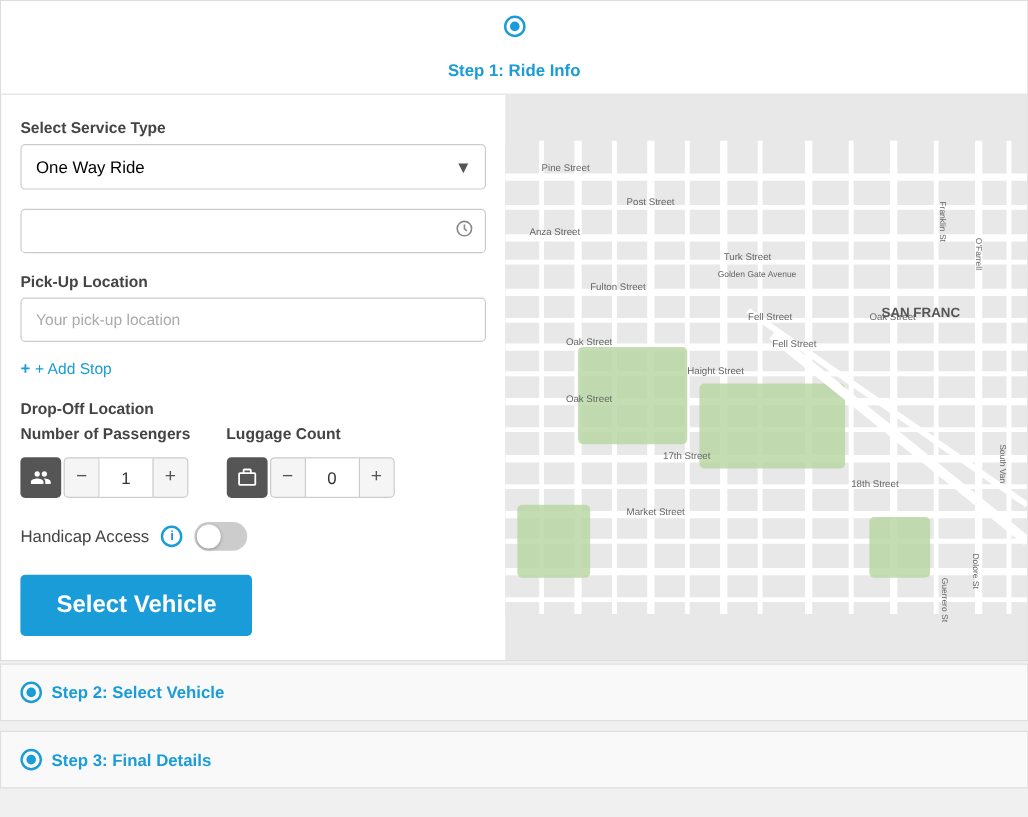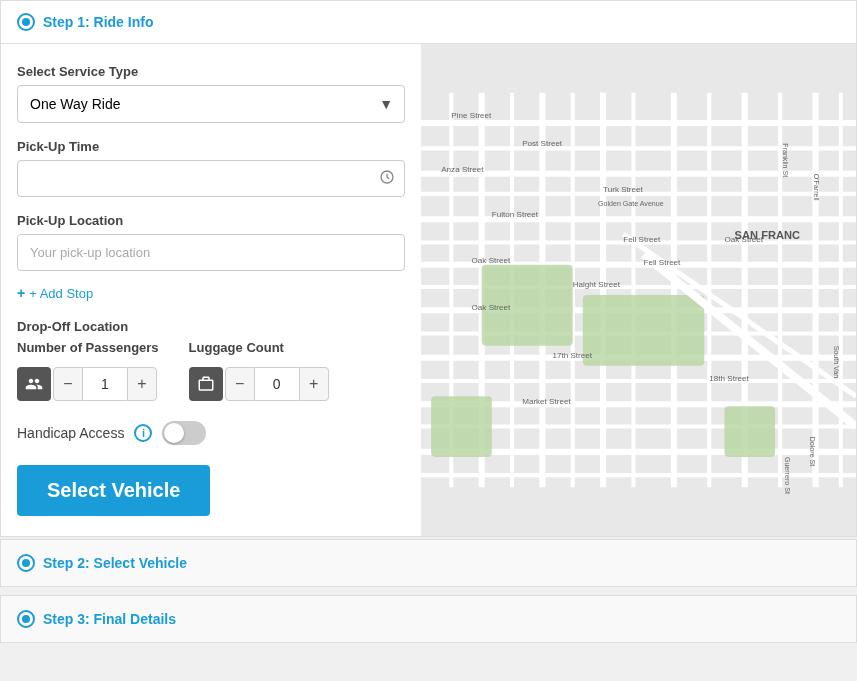--- a/index.html
+++ b/index.html
@@ -4,23 +4,24 @@
   <style>
     * { box-sizing: border-box; margin: 0; padding: 0; }
     body { font-family: Arial, sans-serif; font-size: 14px; background: #f5f5f5; color: #333; }
 
     .page-wrapper { width: 857px; min-height: 681px; background: #f0f0f0; }
 
     .step-header {
       padding: 12px 16px;
       display: flex;
       align-items: center;
-      gap: 8px;
+      gap: 19px;
       background: #fff;
       border-bottom: 1px solid #e0e0e0;
+      flex-direction: column;
     }
 
     .step-header-collapsed {
       padding: 14px 16px;
       display: flex;
       align-items: center;
       gap: 8px;
       background: #f9f9f9;
       cursor: pointer;
     }
@@ -327,21 +328,20 @@
             <option>One Way Ride</option>
             <option>Round Trip</option>
             <option>Hourly</option>
           </select>
           <span class="select-arrow">▼</span>
         </div>
 
         
         <div class="date-time-row">
           <div class="time-field">
-            <div class="field-label">Pick-Up Time</div>
             <div class="input-with-icon">
               <input type="text" style="width: 100%; padding: 10px 36px 10px 12px; border: 1px solid rgb(204, 204, 204); border-radius: 4px; font-size: 13px;">
               <span class="input-icon">
                 <svg width="16" height="16" viewBox="0 0 24 24" fill="none" stroke="#888" stroke-width="2">
                   <circle cx="12" cy="12" r="9"></circle>
                   <polyline points="12 7 12 12 15 15"></polyline>
                 </svg>
               </span>
             </div>
           </div>

